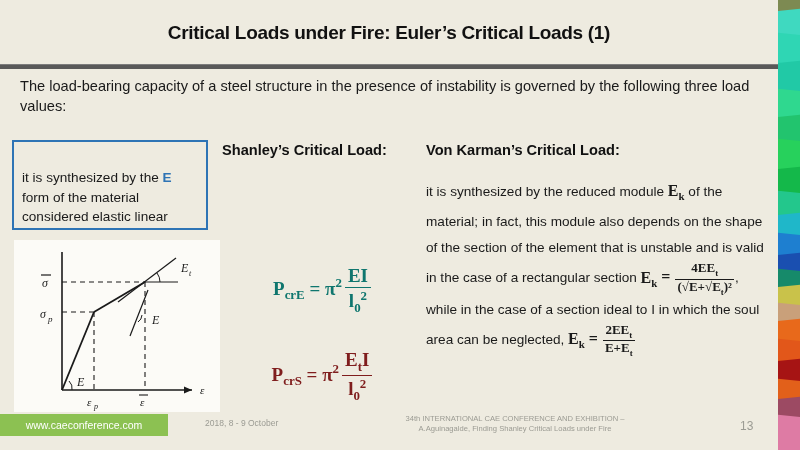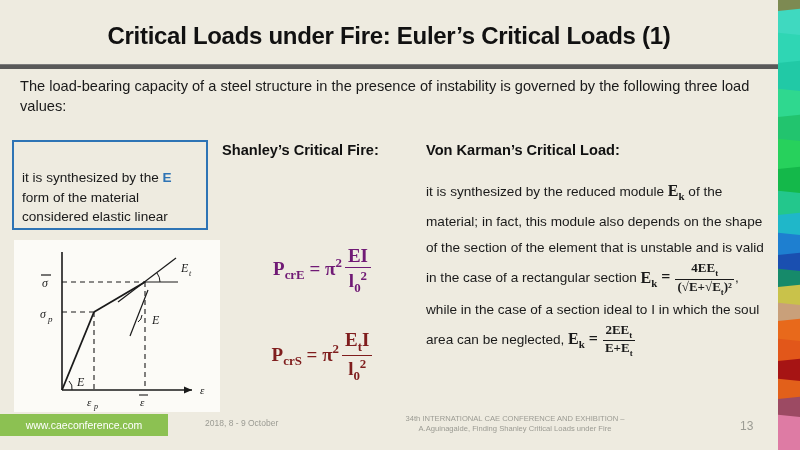--- a/index.html
+++ b/index.html
@@ -40,21 +40,21 @@
     top: 0;
     width: 778px;
     height: 66px;
   }
   #page-title {
     position: absolute;
     left: 0;
     right: 0;
     top: 22px;
     text-align: center;
-    font-size: 24px;
+    font-size: 19px;
     font-weight: bold;
     color: #111111;
     letter-spacing: -0.3px;
     font-family: "Liberation Sans", sans-serif;
   }
   #title-rule {
     position: absolute;
     left: 0;
     top: 64px;
     width: 778px;
@@ -127,21 +127,21 @@
     top: 245px;
     width: 200px;
     text-align: center;
   }
   .formula {
     font-family: "Liberation Serif", serif;
     font-size: 19px;
     font-weight: bold;
     white-space: nowrap;
   }
-  .f-blue { color: #701a75; }
+  .f-blue { color: #0f766e; margin-top: 20px; }
   .f-green { color: #7f1d1d; }
   .frac {
     display: inline-block;
     vertical-align: middle;
     text-align: center;
     margin-left: 3px;
   }
   .frac .num {
     display: block;
     padding: 0 3px;
@@ -303,21 +303,21 @@
       <line x1="125" y1="155" x2="134" y2="155" stroke="#1a1a1a" stroke-width="1.1"></line>
       <text x="186" y="154" font-family="Liberation Serif, serif" font-size="11" font-style="italic" fill="#1a1a1a">ε</text>
       <text x="167" y="32" font-family="Liberation Serif, serif" font-size="12" font-style="italic" fill="#1a1a1a">E</text>
       <text x="175" y="36" font-family="Liberation Serif, serif" font-size="8" font-style="italic" fill="#1a1a1a">t</text>
       <text x="138" y="84" font-family="Liberation Serif, serif" font-size="12" font-style="italic" fill="#1a1a1a">E</text>
       <text x="63" y="146" font-family="Liberation Serif, serif" font-size="12" font-style="italic" fill="#1a1a1a">E</text>
     </svg>
   </div>
 
   <div id="col-shanley">
-    <div class="col-head">Shanley’s Critical Fire:</div>
+    <div class="col-head">Shanley’s Critical Load:</div>
   </div>
 
   <div id="shanley-formulas">
     <div class="formula f-blue">
       <span>P</span><sub>crE</sub><span> = </span><span>π</span><sup>2</sup><span class="frac"><span class="num">EI</span><span class="den"><span>l</span><sub>0</sub><sup>2</sup></span></span>
     </div>
     <div class="formula f-green" style="margin-top:34px">
       <span>P</span><sub>crS</sub><span> = </span><span>π</span><sup>2</sup><span class="frac"><span class="num"><span>E</span><sub>t</sub><span>I</span></span><span class="den"><span>l</span><sub>0</sub><sup>2</sup></span></span>
     </div>
   </div>

